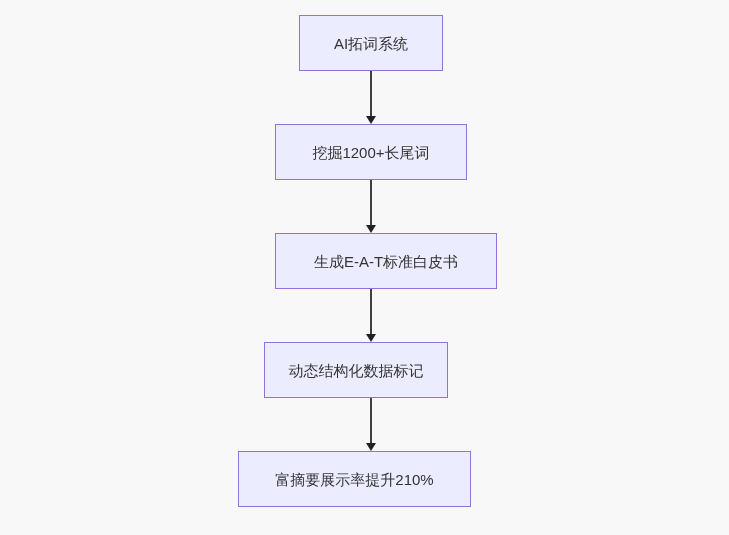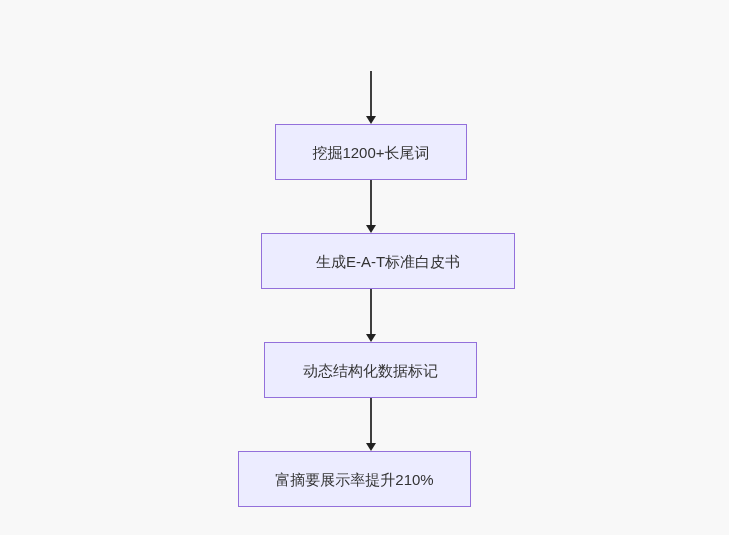--- a/index.html
+++ b/index.html
@@ -31,22 +31,22 @@
     font-size: 15px;
     line-height: 1;
     display: flex;
     align-items: center;
     justify-content: center;
     text-align: center;
     white-space: nowrap;
   }
   .n0 { left: 299px; top: 15px;  width: 144px; }
   .n1 { left: 275px; top: 124px; width: 192px; }
-  .n2 { left: 261px; top: 233px; width: 254px; }
-  .n3 { left: 264px; top: 342px; width: 213px; }
+  .n2 { left: 275px; top: 233px; width: 222px; }
+  .n3 { left: 264px; top: 342px; width: 184px; }
   .n4 { left: 238px; top: 451px; width: 233px; }
 
   .edge {
     position: absolute;
     left: 365px;
     width: 12px;
     height: 53px;
   }
   .e0 { top: 71px; }
   .e1 { top: 180px; }
@@ -69,20 +69,23 @@
     border-left: 5px solid transparent;
     border-right: 5px solid transparent;
     border-top: 8px solid var(--arrowhead);
   }
 </style>
 </head>
 <body>
 
 <div class="canvas">
 
+  <div class="flow-node n0">
+    <span>AI拓词系统</span>
+  </div>
 
   <div class="edge e0">
     <div class="line"></div>
     <div class="head"></div>
   </div>
 
   <div class="flow-node n1">
     <span>挖掘1200+长尾词</span>
   </div>
 

